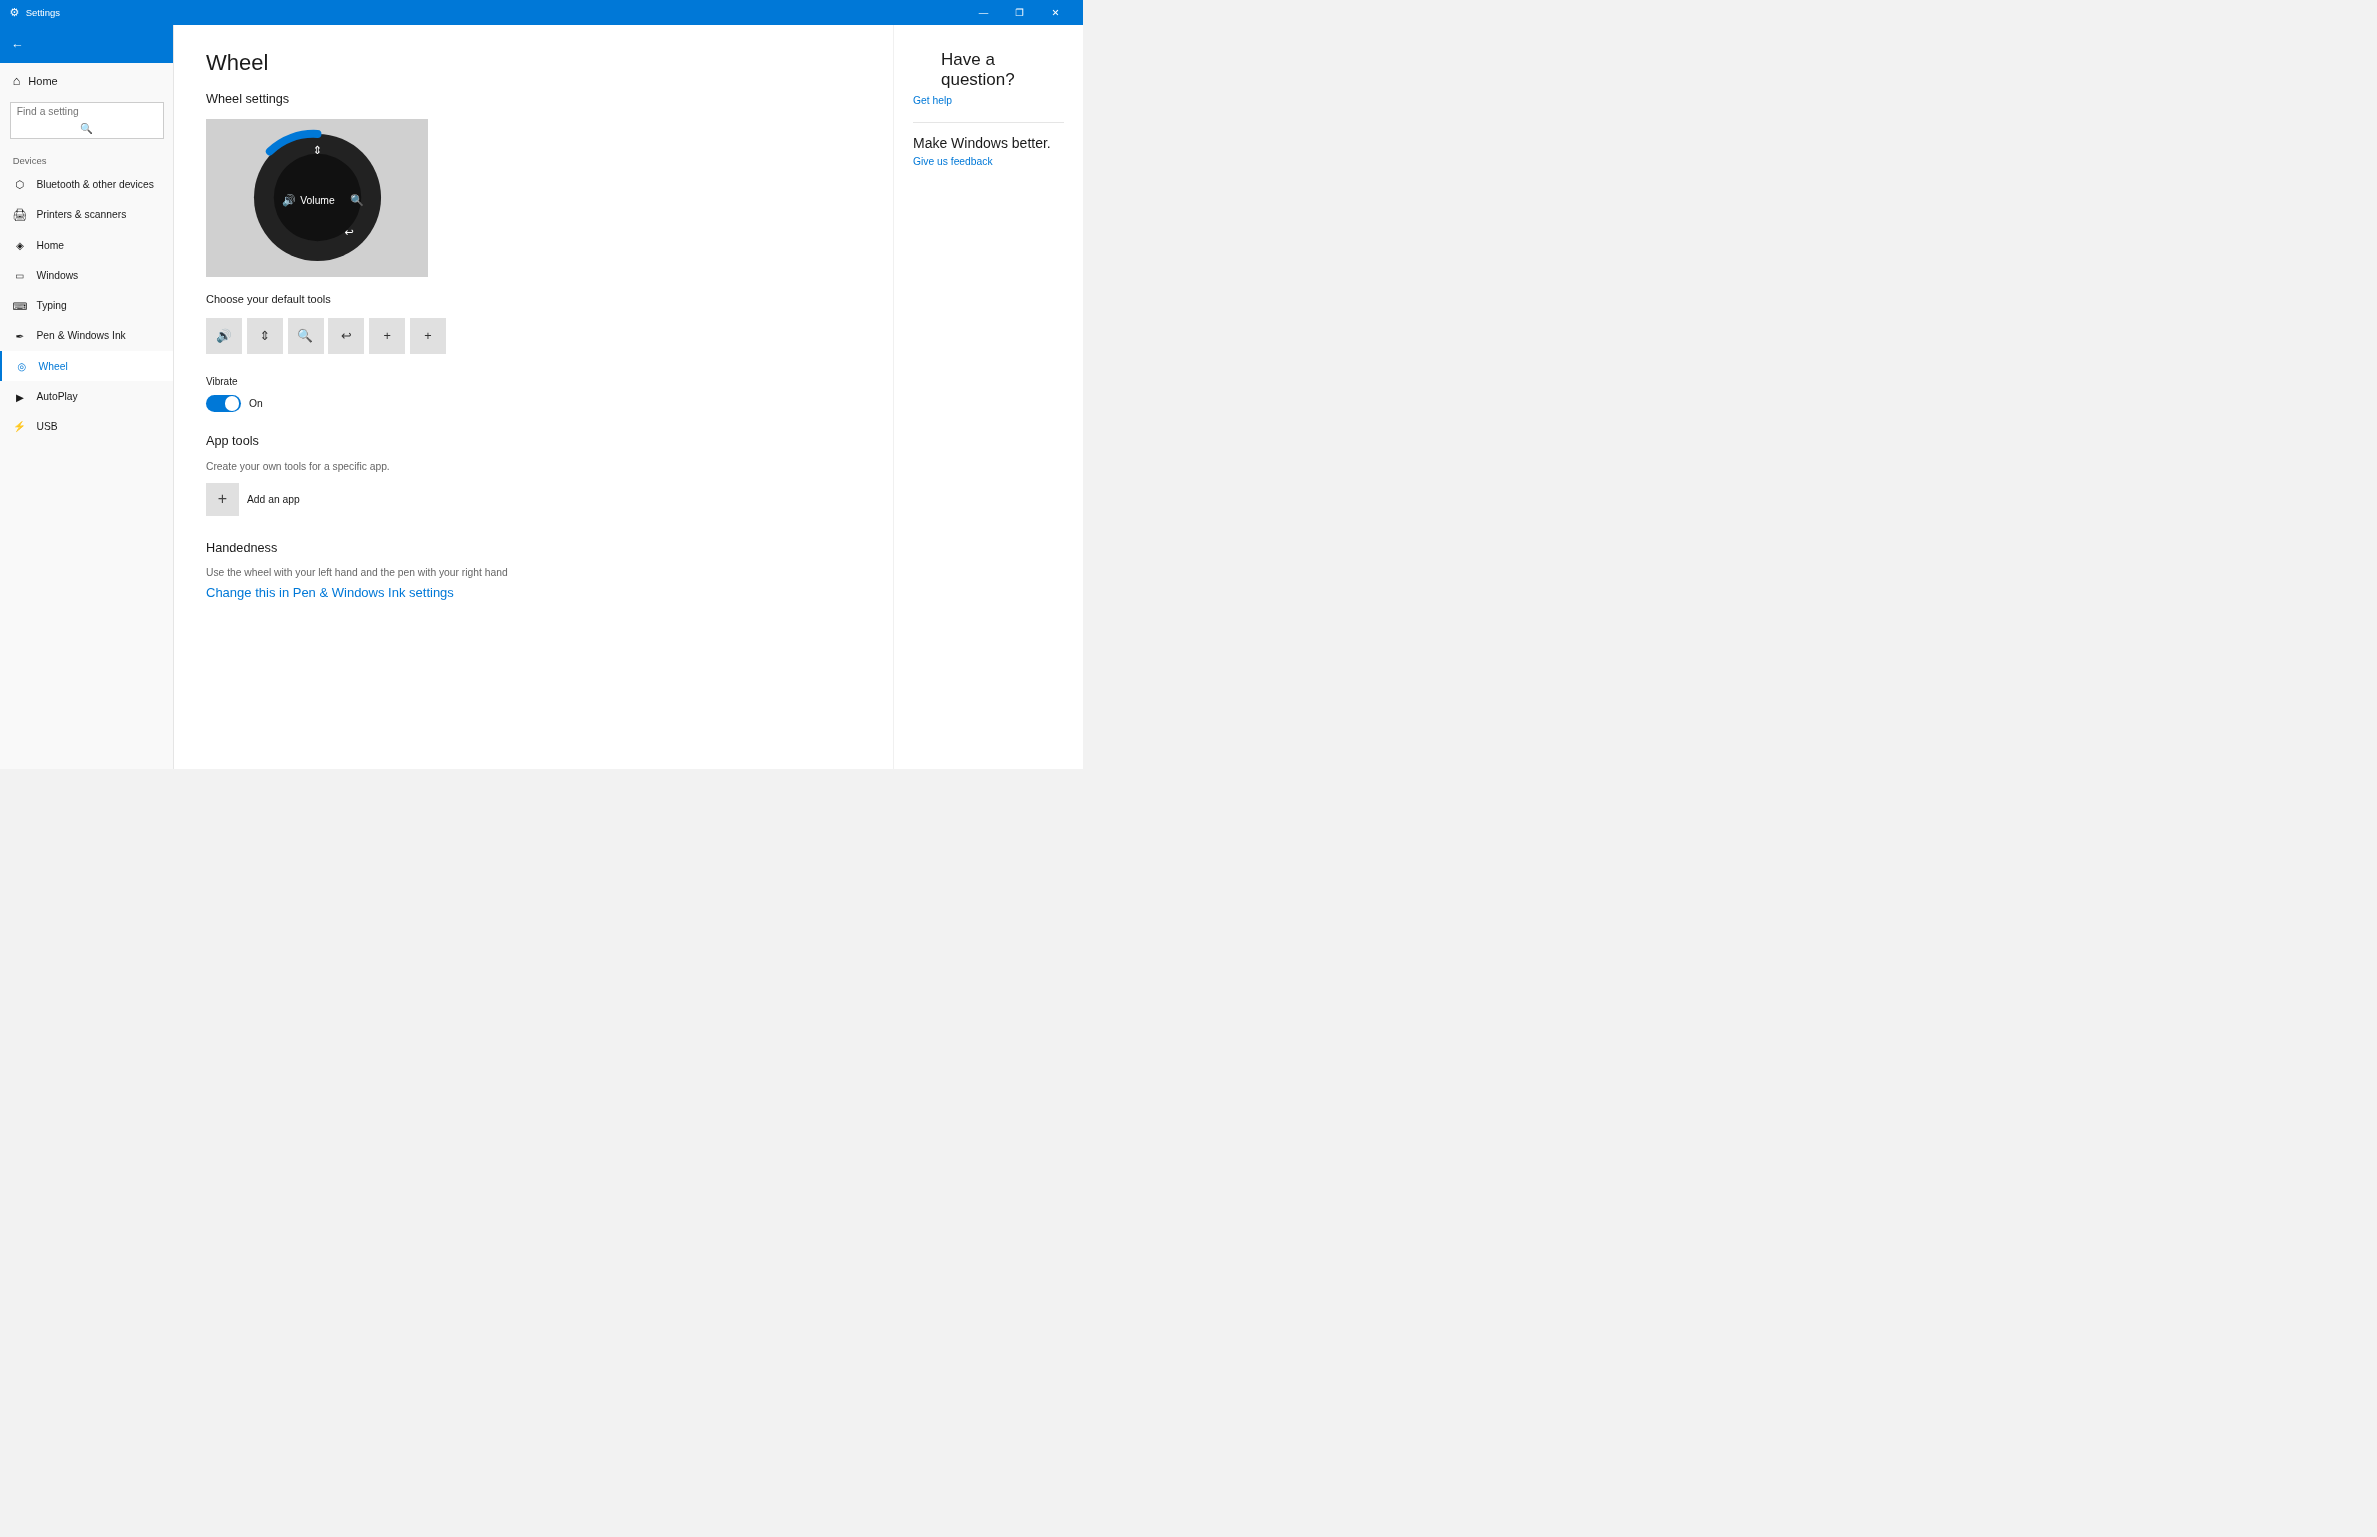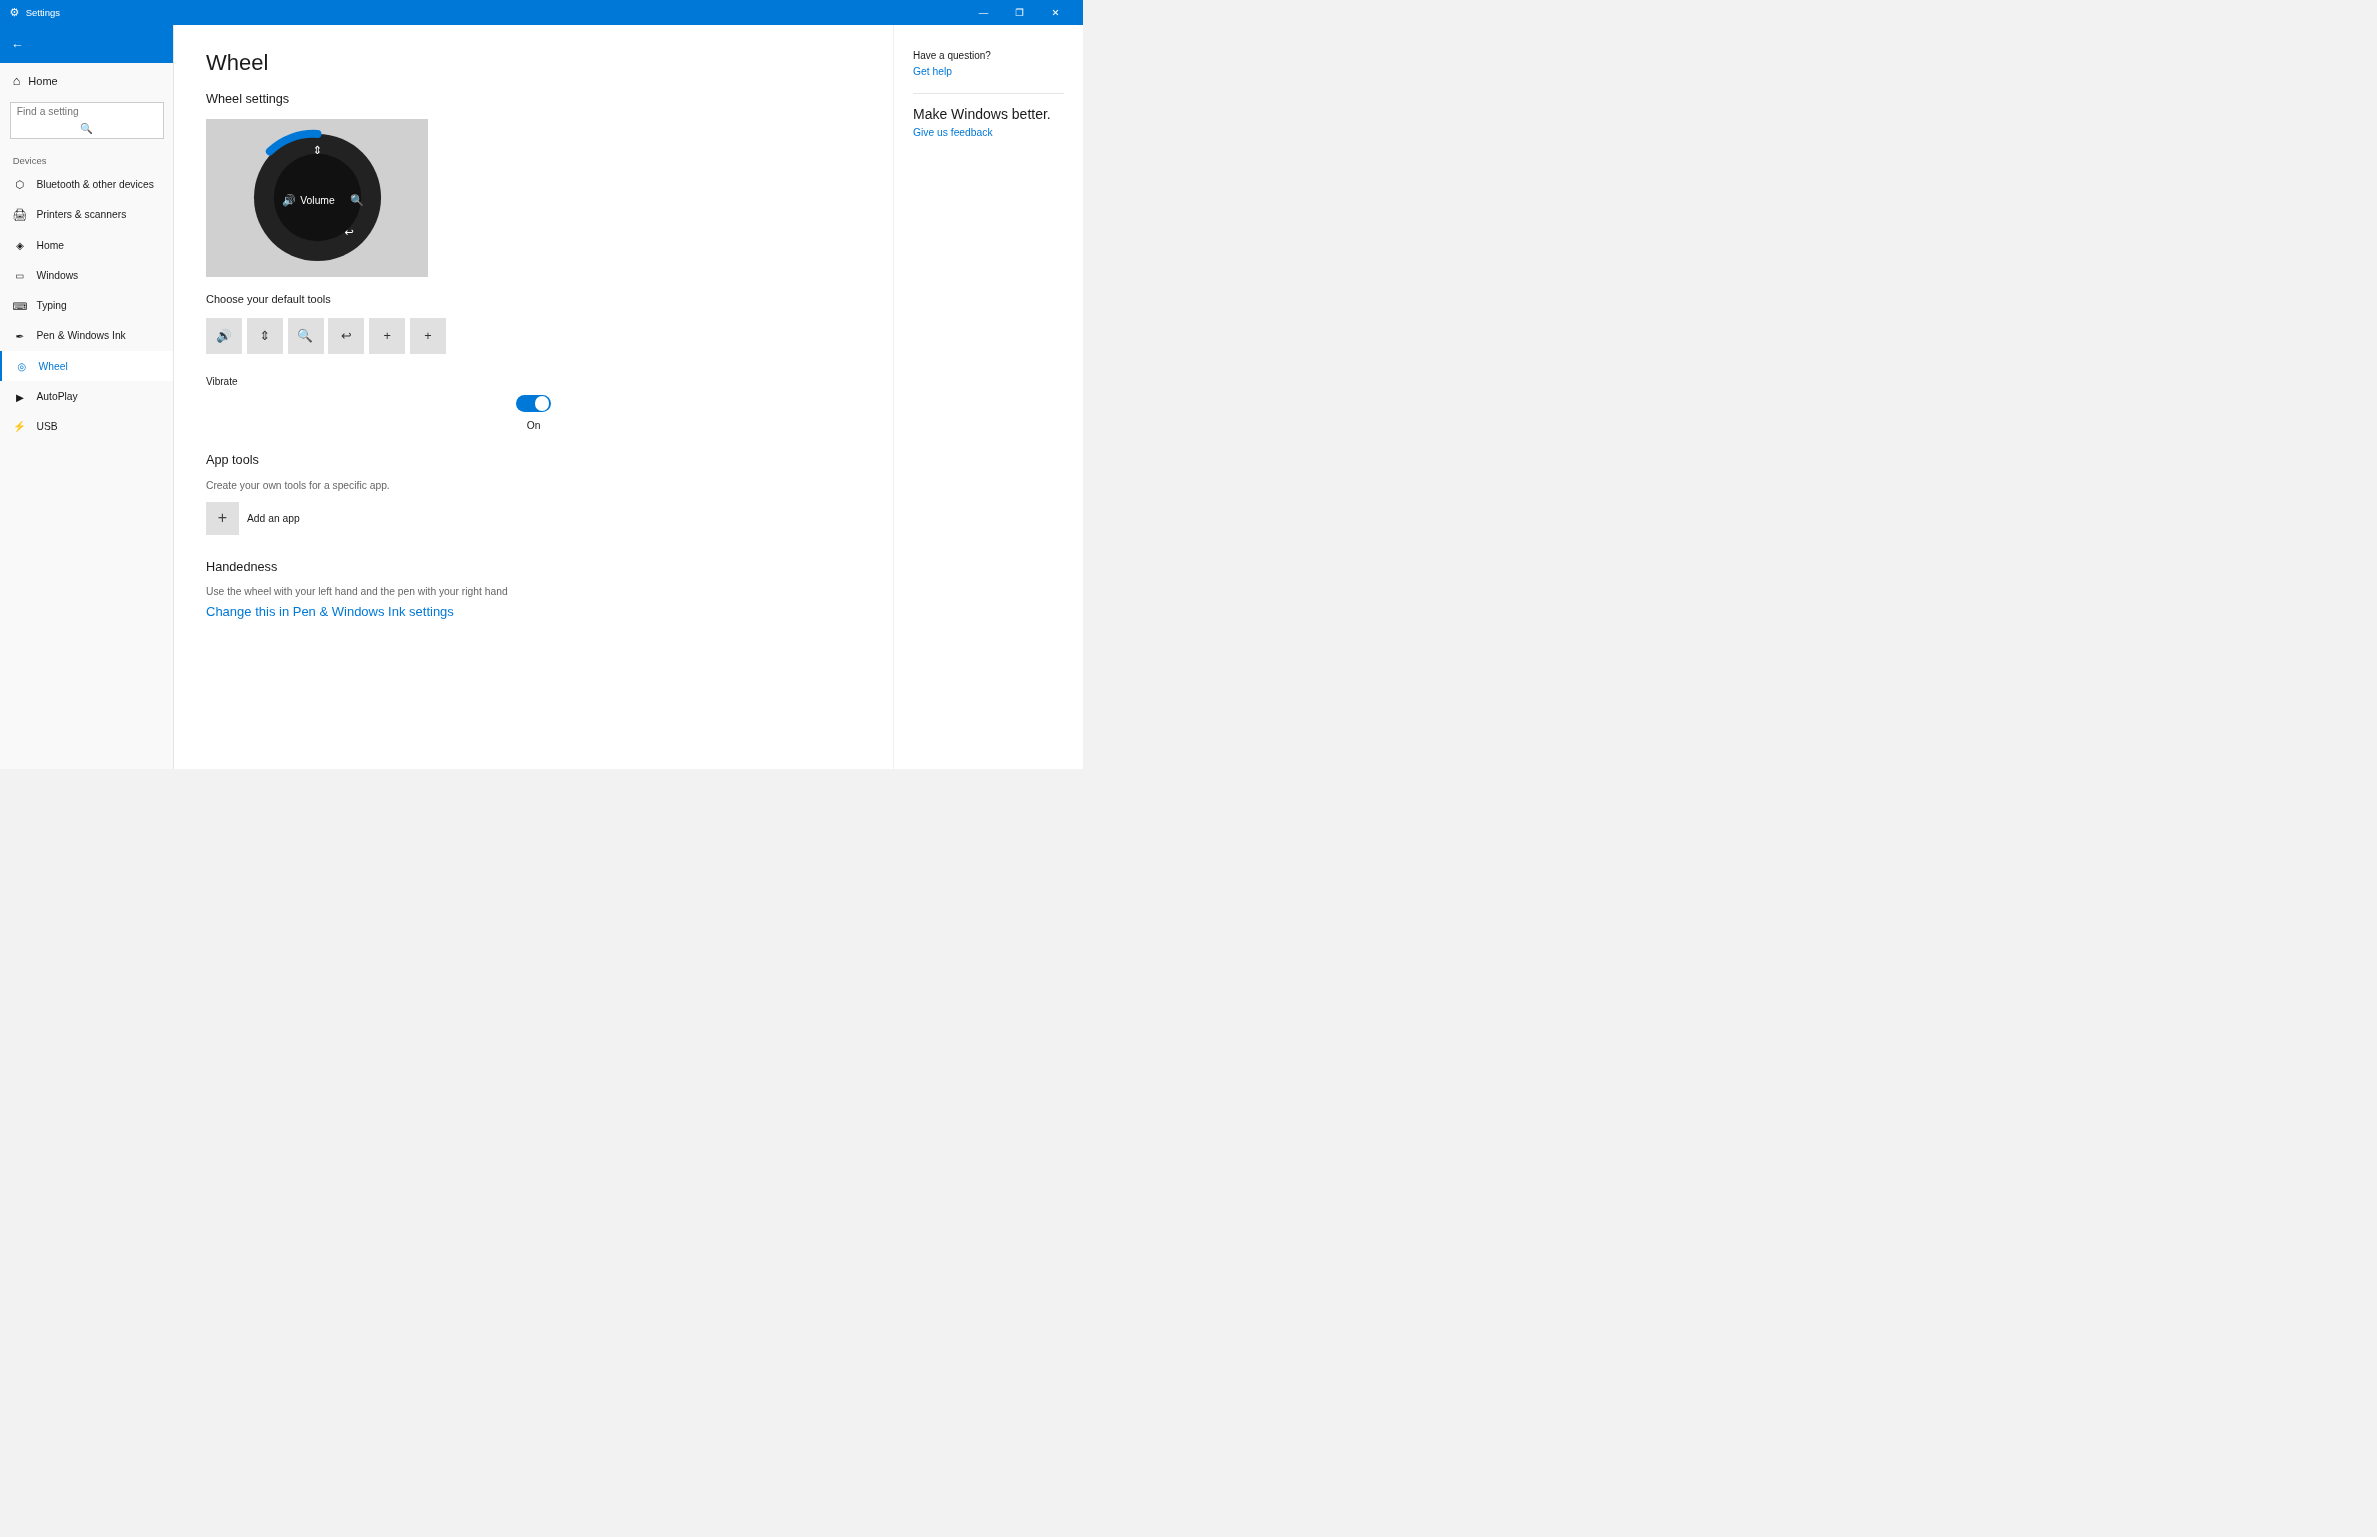--- a/index.html
+++ b/index.html
@@ -201,21 +201,20 @@
     }
     .vibrate-label {
       font-size: 10px;
       font-weight: 400;
       margin-bottom: 8px;
     }
     .toggle-row {
       display: flex;
       align-items: center;
       gap: 8px;
-      flex-direction: column;
     }
     .toggle {
       width: 35px;
       height: 17.4px;
       background: #0078d7;
       border-radius: 8.7px;
       position: relative;
       cursor: pointer;
       flex-shrink: 0;
     }
@@ -280,23 +279,24 @@
     }
 
     
     .right-panel {
       width: 190px;
       padding: 25px 19px;
       flex-shrink: 0;
       border-left: 0.8px solid #f0f0f0;
     }
     .help-title {
-      font-size: 10px;
+      font-size: 17px;
       color: #1a1a1a;
       margin-bottom: 4.8px;
+      margin-left: 28px;
     }
     .help-link {
       color: #0078d7;
       font-size: 10.3px;
       cursor: pointer;
       text-decoration: none;
       display: block;
       margin-bottom: 16px;
     }
     .feedback-title {

